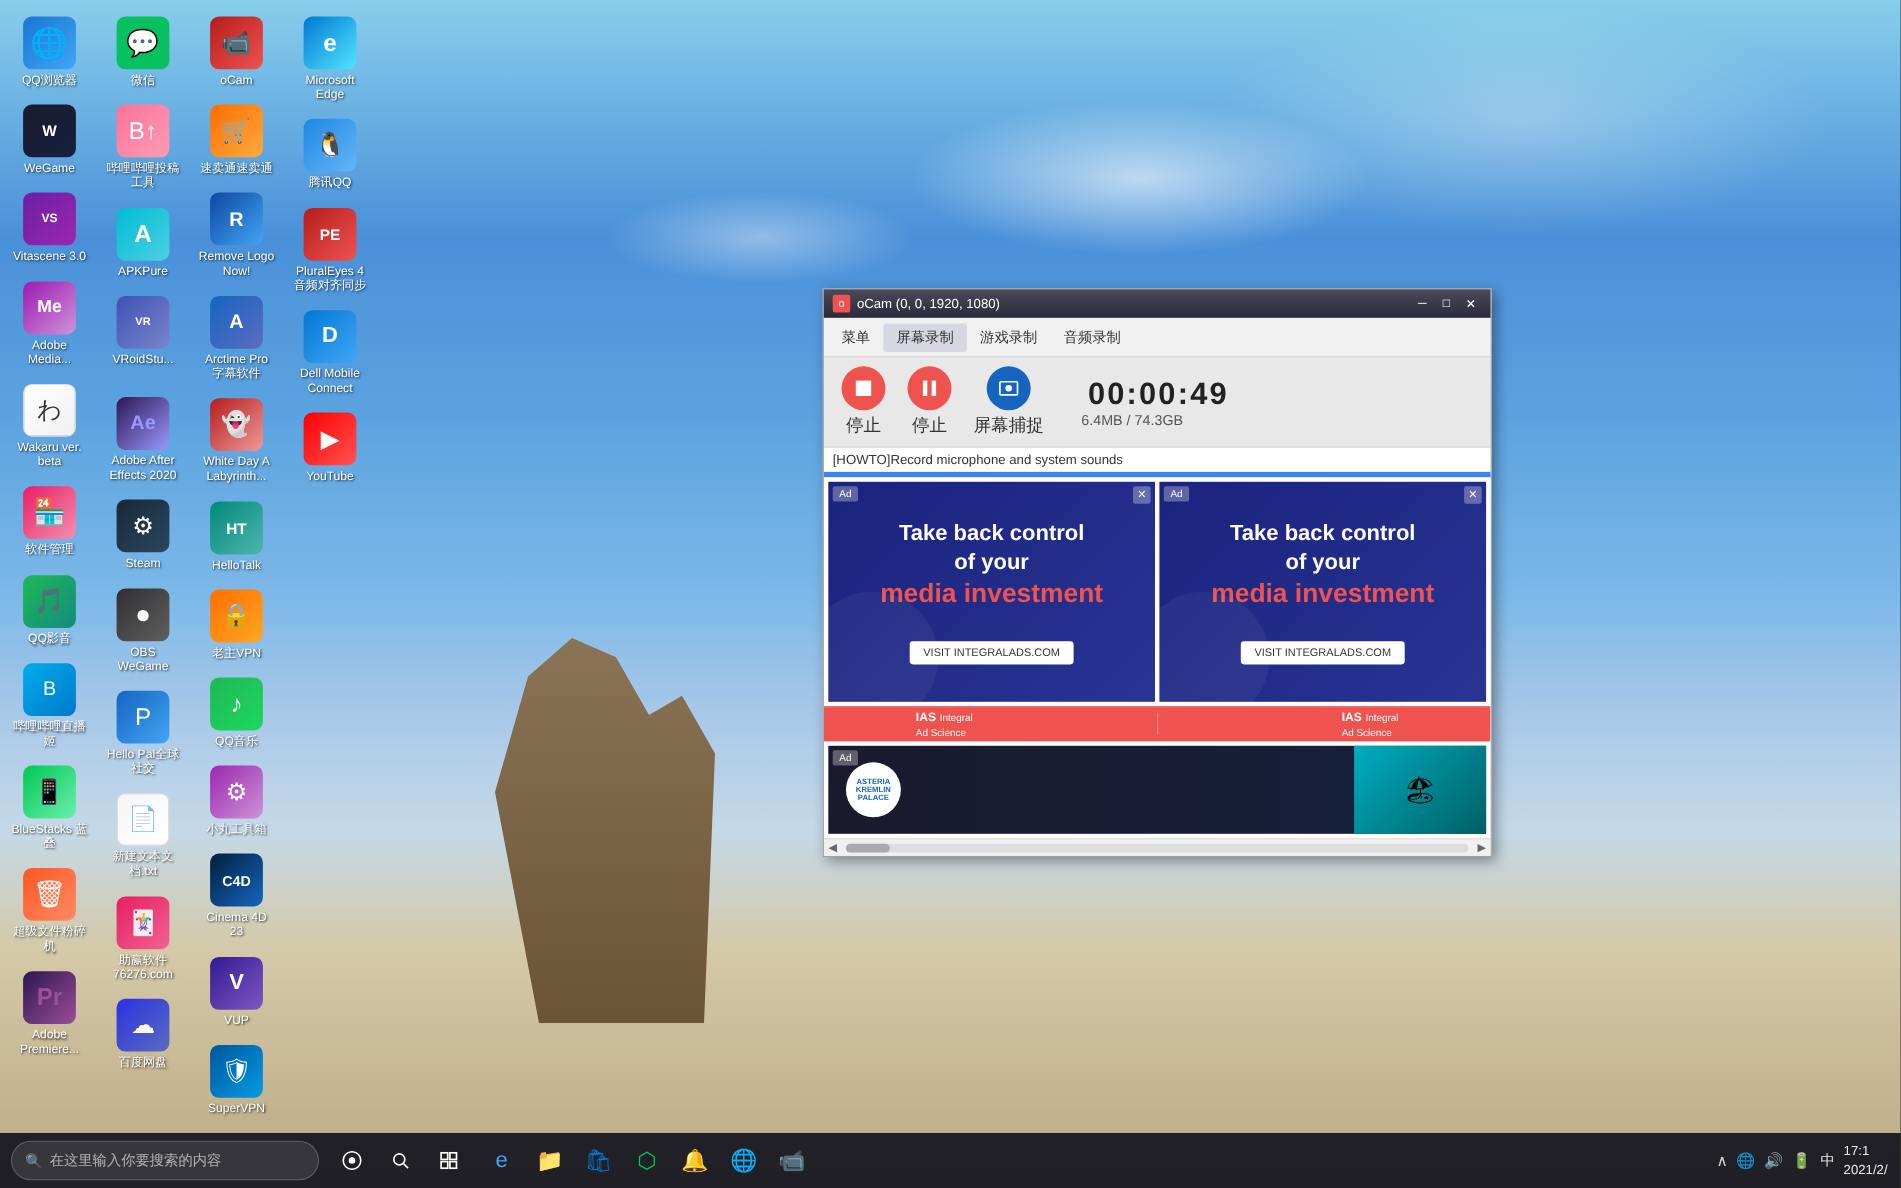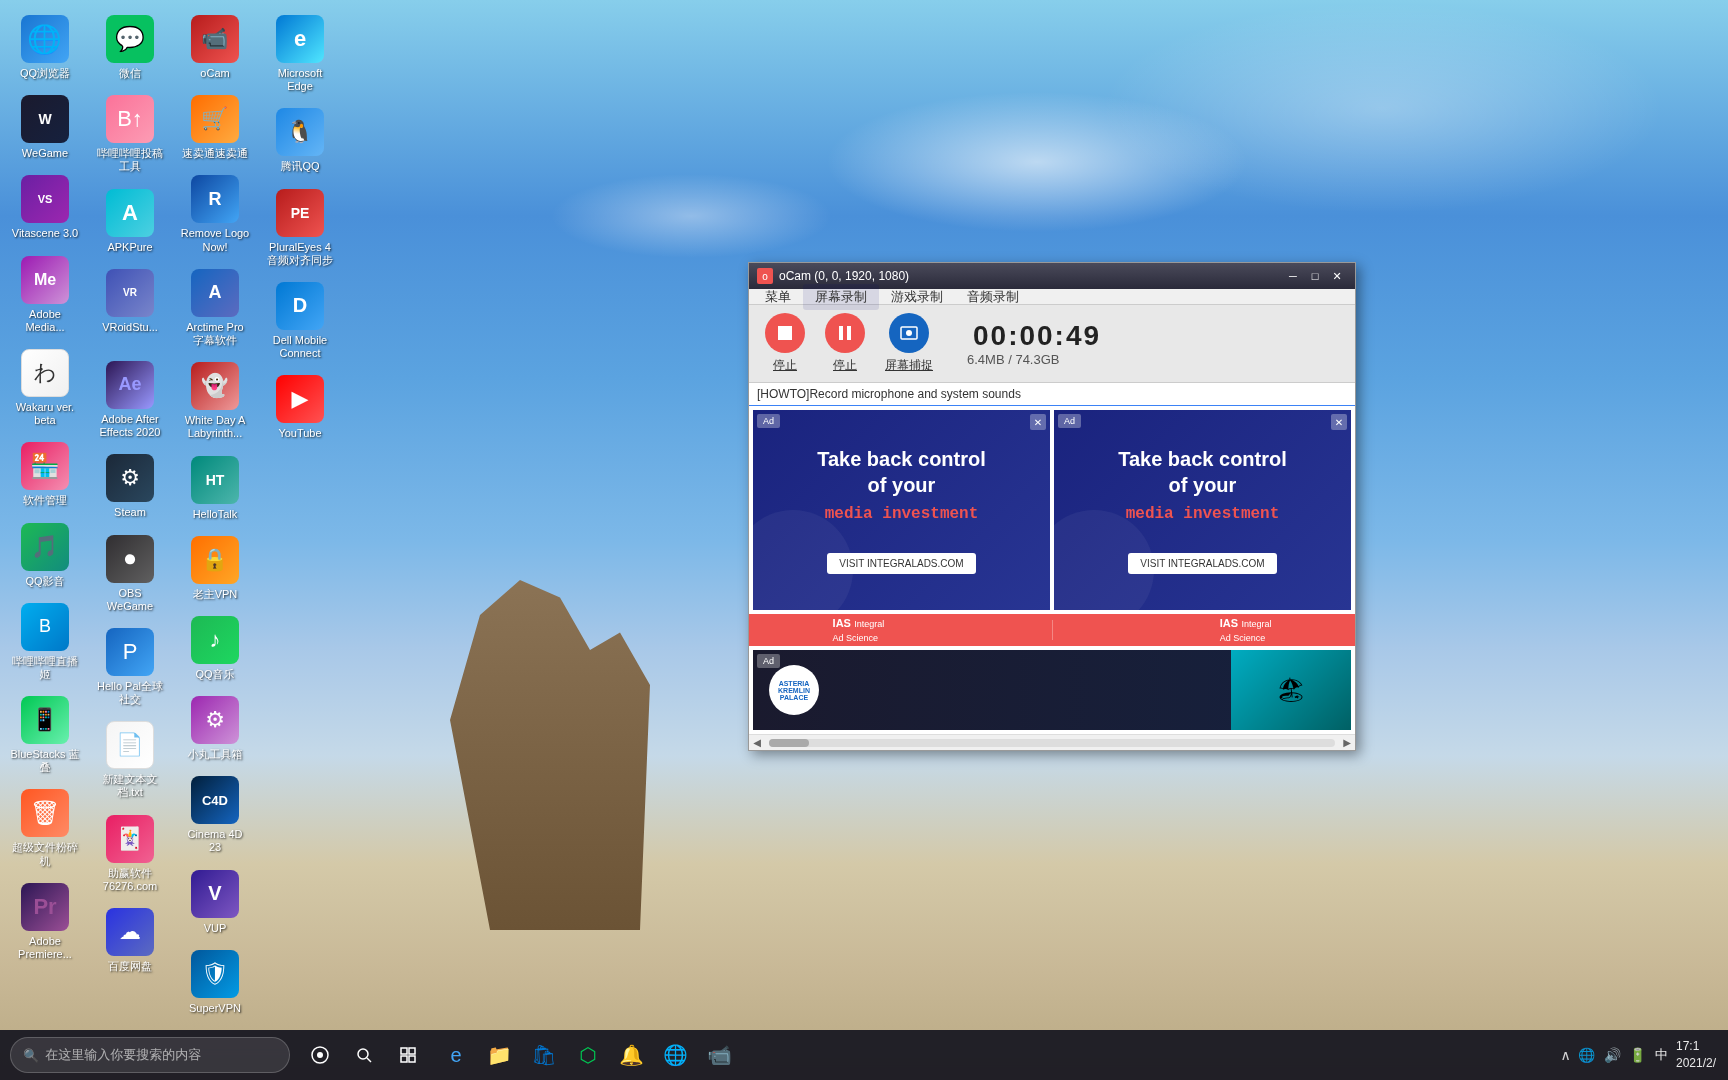--- a/index.html
+++ b/index.html
@@ -253,21 +253,21 @@
       color: white;
       cursor: pointer;
       border-radius: 2px;
     }
 
     #ocam-menubar {
       background: #F0F0F0;
       border-bottom: 1px solid #ccc;
       display: flex;
       align-items: center;
-      height: 16px;
+      height: 36px;
       padding: 0 4px;
     }
     .menu-item {
       padding: 4px 12px;
       font-size: 13px;
       color: #333;
       cursor: pointer;
       border-radius: 3px;
     }
     .menu-item.active { background: rgba(0,0,120,0.1); }
@@ -292,40 +292,39 @@
       height: 40px;
       border-radius: 50%;
       display: flex;
       align-items: center;
       justify-content: center;
     }
     .btn-stop { background: #EF5350; }
     .btn-pause { background: #EF5350; }
     .btn-capture { background: #1565C0; }
     .toolbar-btn-label {
-      font-size: 12px;
+      font-size: 16px;
       color: #333;
-      text-decoration: underline;
     }
     #ocam-timer {
       font-size: 28px;
       font-weight: bold;
       color: #222;
       letter-spacing: 2px;
       margin-left: 10px;
     }
     #ocam-size {
       font-size: 13px;
       color: #555;
       margin-left: 4px;
     }
 
     #ocam-info-bar {
       background: #fff;
-      border-bottom: 1px solid #3b82f6;
+      border-bottom: 5px solid #3b82f6;
       padding: 4px 8px;
       font-size: 12px;
       color: #333;
     }
 
     #ocam-content {
       background: #fff;
       overflow: hidden;
     }
 
@@ -375,23 +374,22 @@
     }
     .ad-main-text {
       font-size: 20px;
       font-weight: bold;
       color: white;
       text-align: center;
       line-height: 1.3;
     }
     .ad-highlight {
       color: #EF5350;
-      font-size: 16px;
+      font-size: 24px;
       font-weight: bold;
-      font-family: Liberation Mono, monospace;
     }
     .ad-btn {
       background: white;
       color: #333;
       font-size: 10px;
       padding: 5px 12px;
       border-radius: 3px;
       margin-top: 28px;
       cursor: pointer;
     }

